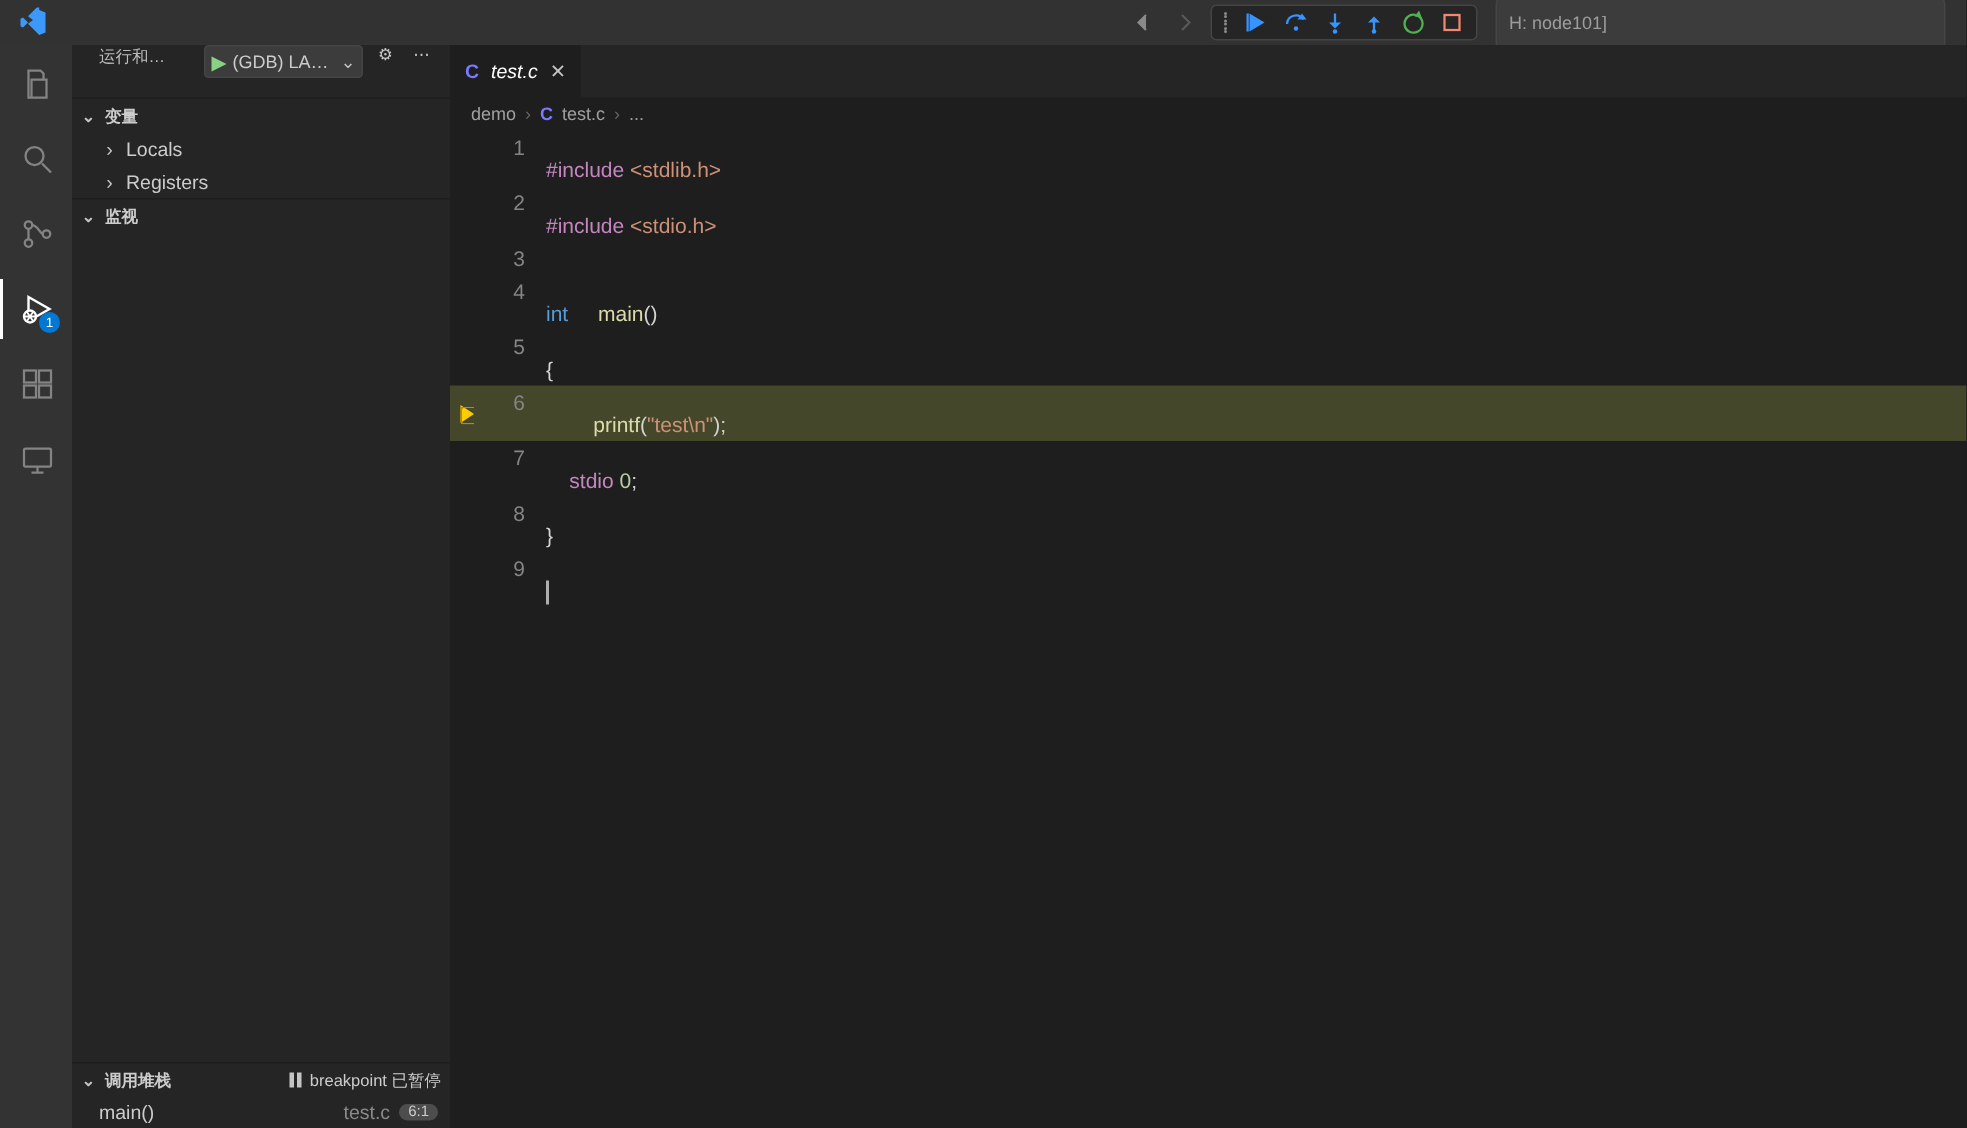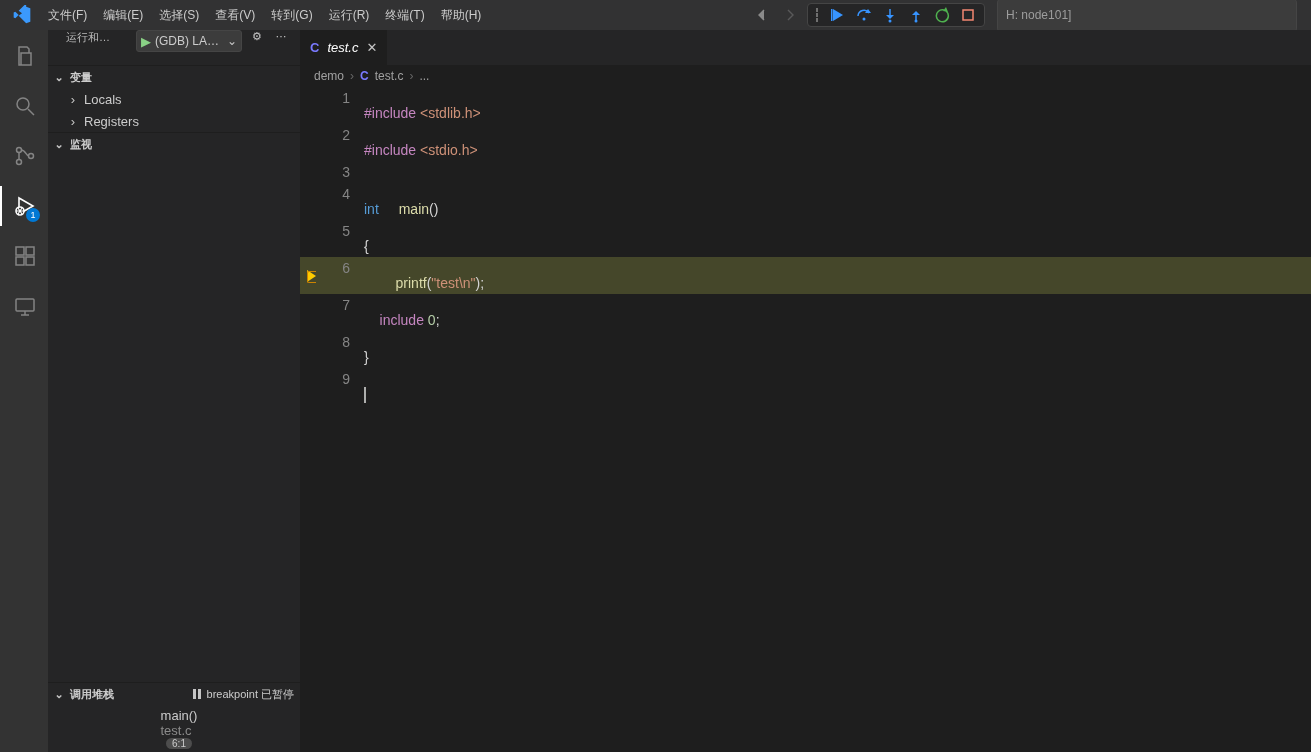--- a/index.html
+++ b/index.html
@@ -42,21 +42,21 @@
   .launch-sel .txt{max-width:68px; overflow:hidden; white-space:nowrap; text-overflow:ellipsis;}
   .gear-ico,.dots-ico{ color:#c5c5c5; width:18px; text-align:center; }
 
   .section { border-top:1px solid #1e1e1e; }
   .section-header { height:22px; display:flex; align-items:center; padding-left:4px; gap:4px; font-size:11px; font-weight:bold; color:#cccccc; cursor:default; }
   .chev{ width:14px; text-align:center; color:#c5c5c5;}
   .tree-row { height:22px; display:flex; align-items:center; padding-left:18px; gap:4px; font-size:13px; color:#cccccc;}
 
   .section.callstack .cs-badge { margin-left:auto; display:flex; align-items:center; gap:4px; font-size:11px; color:#ccc; padding-right:6px; font-weight:normal;}
   .pause-glyph{ width:12px; height:12px; }
-  .cs-row { display:flex; align-items:center; padding:3px 8px 3px 18px; font-size:13px; color:#cccccc;flex-direction:column;}
+  .cs-row { display:flex; align-items:center; padding:3px 8px 3px 18px; font-size:13px; color:#cccccc;}
   .cs-row .fname{flex:1;}
   .cs-file{ color:#8a8a8a; margin-right:6px;}
   .cs-line{ background:#4d4d4d; color:#ccc; border-radius:8px; font-size:10px; padding:0 6px;}
   .spacer-flex{flex:1 1 auto;}
 
   
   .editor-area { flex:1 1 auto; background:#1e1e1e; display:flex; flex-direction:column; min-width:0;}
   .tabs { height:35px; background:#252526; display:flex; align-items:stretch; }
   .tab { display:flex; align-items:center; background:#1e1e1e; padding:0 10px; gap:8px; font-size:13px; border-right:1px solid #252526;}
   .tab .lang-icon{ color:#7a7aff; font-weight:bold;}
@@ -96,30 +96,20 @@
 <body>
 
 <div class="root">
 
   <div class="titlebar">
     <span class="logo">
       <svg viewBox="0 0 24 24" width="20" height="20">
           <path fill="#3b99fc" d="M17 2l5 2v16l-5 2-9-9 4-3-4-3 9-9zM4 8l4 4-4 4-2-1V9l2-1z"></path>
         </svg>
     </span>
-    <div id="menu-slot" style="display:flex;">
-        <span class="menu-item">文件(F)</span>
-        <span class="menu-item">编辑(E)</span>
-        <span class="menu-item">选择(S)</span>
-        <span class="menu-item">查看(V)</span>
-        <span class="menu-item">转到(G)</span>
-        <span class="menu-item">运行(R)</span>
-        <span class="menu-item">终端(T)</span>
-        <span class="menu-item">帮助(H)</span>
-      </div>
     <div class="tb-center">
       <span class="nav-icon">
           <svg width="16" height="16" viewBox="0 0 16 16">
             <path fill="currentColor" d="M10 3L5 8l5 5" stroke="currentColor" stroke-width="1.4"></path>
           </svg>
         </span>
       <span class="nav-icon" style="opacity:.45">
           <svg width="16" height="16" viewBox="0 0 16 16">
             <path stroke="currentColor" stroke-width="1.4" fill="none" d="M6 3l5 5-5 5"></path>
           </svg>
@@ -329,21 +319,21 @@
             <div class="code-row hl-row">
               <div class="glyph-cell">
                 <div class="breakpoint-arrow"></div>
               </div>
               <div class="num-cell">6</div>
               <div class="line-cell"><span>    </span><span class="tok-fn">printf</span><span class="tok-punc">(</span><span class="tok-str">"test\n"</span><span class="tok-punc">);</span></div>
             </div>
             <div class="code-row">
               <div class="glyph-cell"></div>
               <div class="num-cell">7</div>
-              <div class="line-cell"><span>    </span><span class="tok-pp">include</span><span> </span><span class="tok-num">0</span><span class="tok-punc">;</span></div>
+              <div class="line-cell"><span>    </span><span class="tok-pp">stdio</span><span> </span><span class="tok-num">0</span><span class="tok-punc">;</span></div>
             </div>
             <div class="code-row">
               <div class="glyph-cell"></div>
               <div class="num-cell">8</div>
               <div class="line-cell"><span class="tok-punc">}</span></div>
             </div>
             <div class="code-row">
               <div class="glyph-cell"></div>
               <div class="num-cell">9</div>
               <div class="line-cell"><span class="cursor"></span></div>

